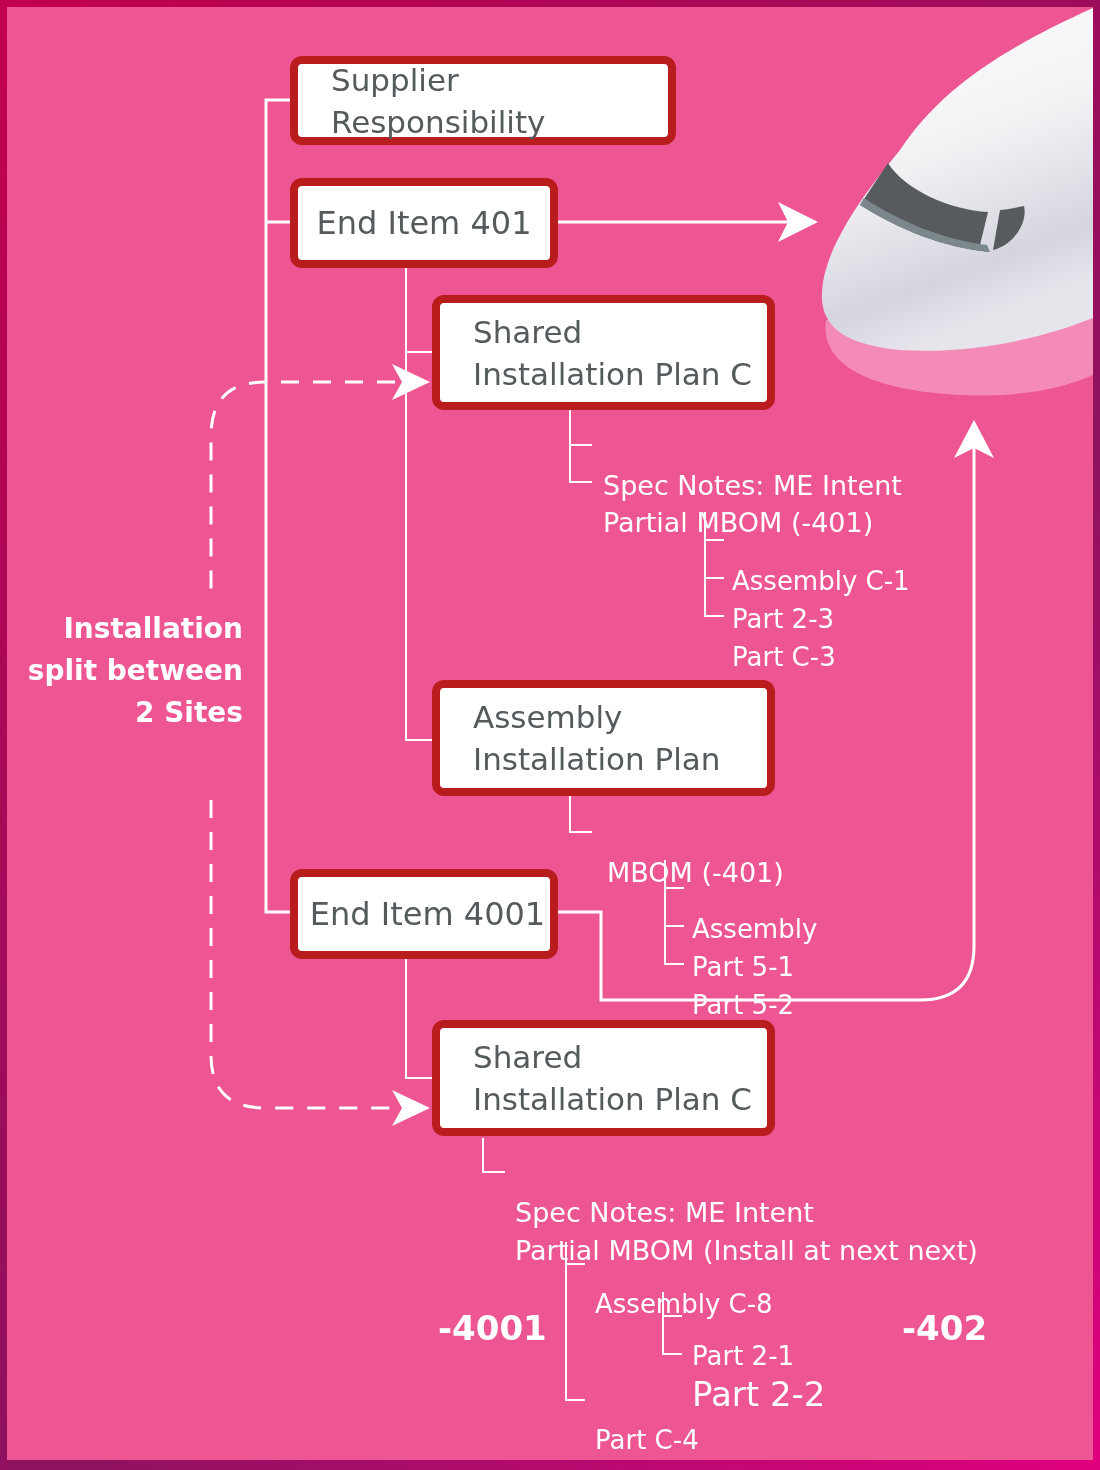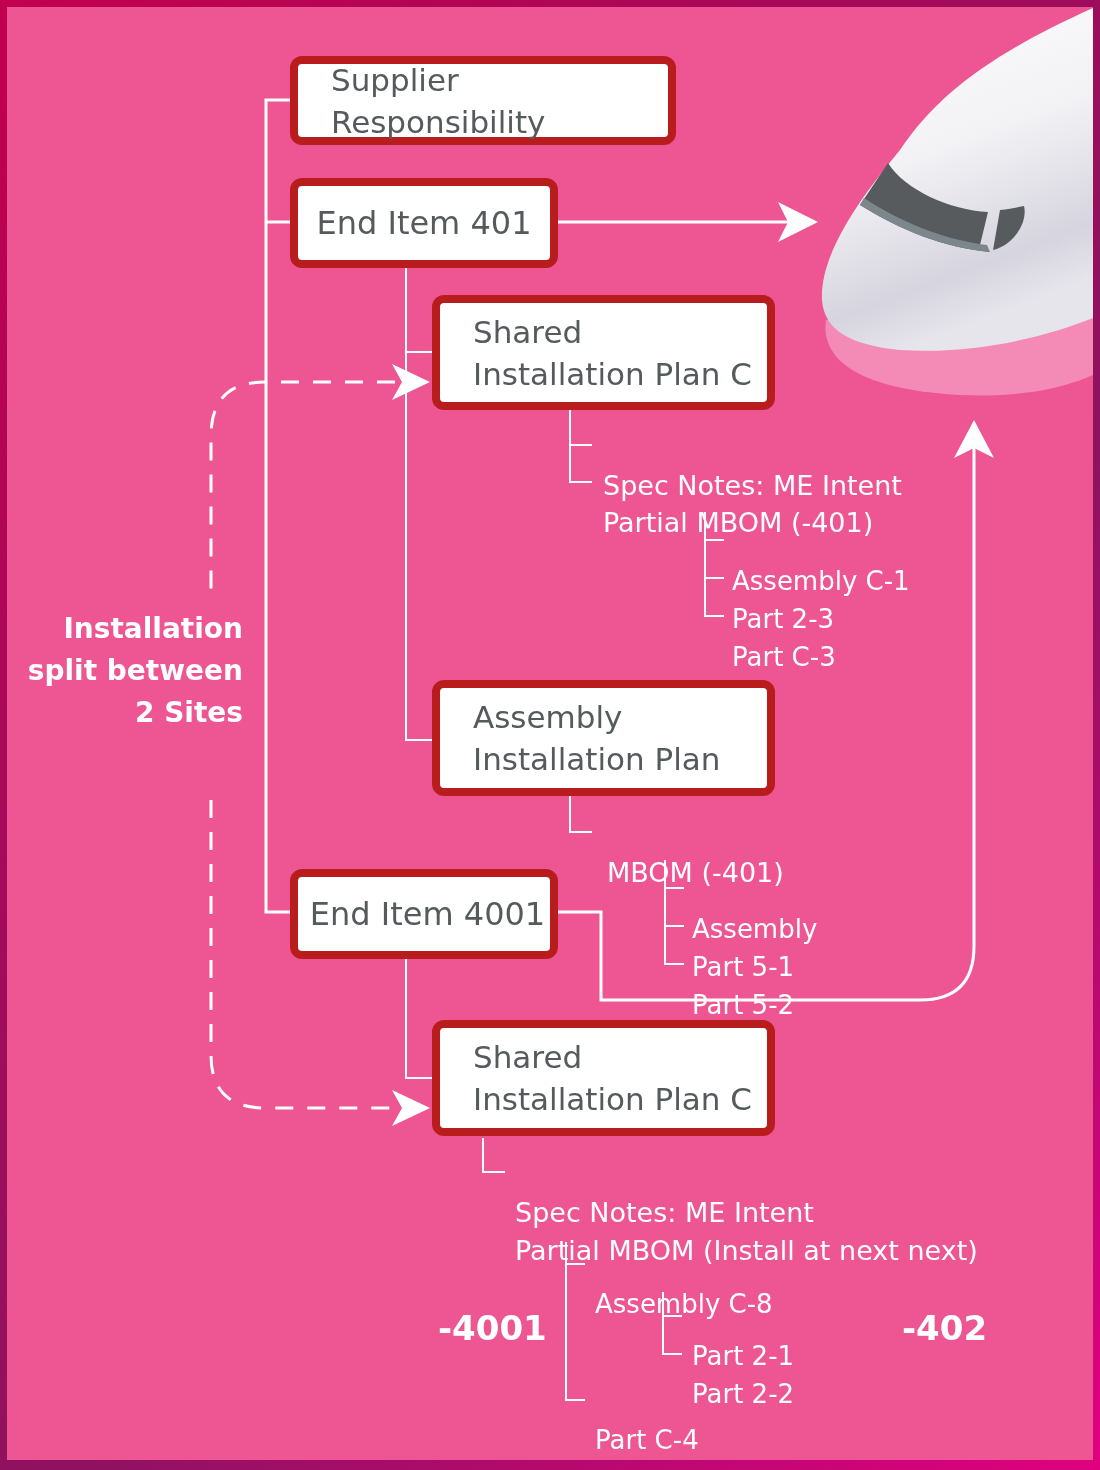--- a/index.html
+++ b/index.html
@@ -113,21 +113,21 @@
 
   <div class="txt" style="left:600px;top:807px;">MBOM (-401)</div>
   <div class="txt" style="left:685px;top:863px;font-size:26px;">Assembly</div>
   <div class="txt" style="left:685px;top:901px;font-size:26px;">Part 5-1</div>
   <div class="txt" style="left:685px;top:939px;font-size:26px;">Part 5-2</div>
 
   <div class="txt" style="left:508px;top:1147px;">Spec Notes: ME Intent</div>
   <div class="txt" style="left:508px;top:1185px;">Partial MBOM (Install at next next)</div>
   <div class="txt" style="left:588px;top:1238px;font-size:26px;">Assembly C-8</div>
   <div class="txt" style="left:685px;top:1290px;font-size:26px;">Part 2-1</div>
-  <div class="txt" style="left:685px;top:1328px;font-size:26px;">Part 2-2</div>
+  <div class="txt" style="left:685px;top:1328px;font-size:34px;">Part 2-2</div>
   <div class="txt" style="left:588px;top:1374px;font-size:26px;">Part C-4</div>
   <div class="big" style="left:431px;top:1301px;">-4001</div>
   <div class="big" style="left:855px;top:1301px;margin-left:40px;">-402</div>
 
   <div class="note" style="left:0px;top:601px;width:236px;">
     <div>Installation</div>
     <div>split between</div>
     <div>2 Sites</div>
   </div>
 </div>

